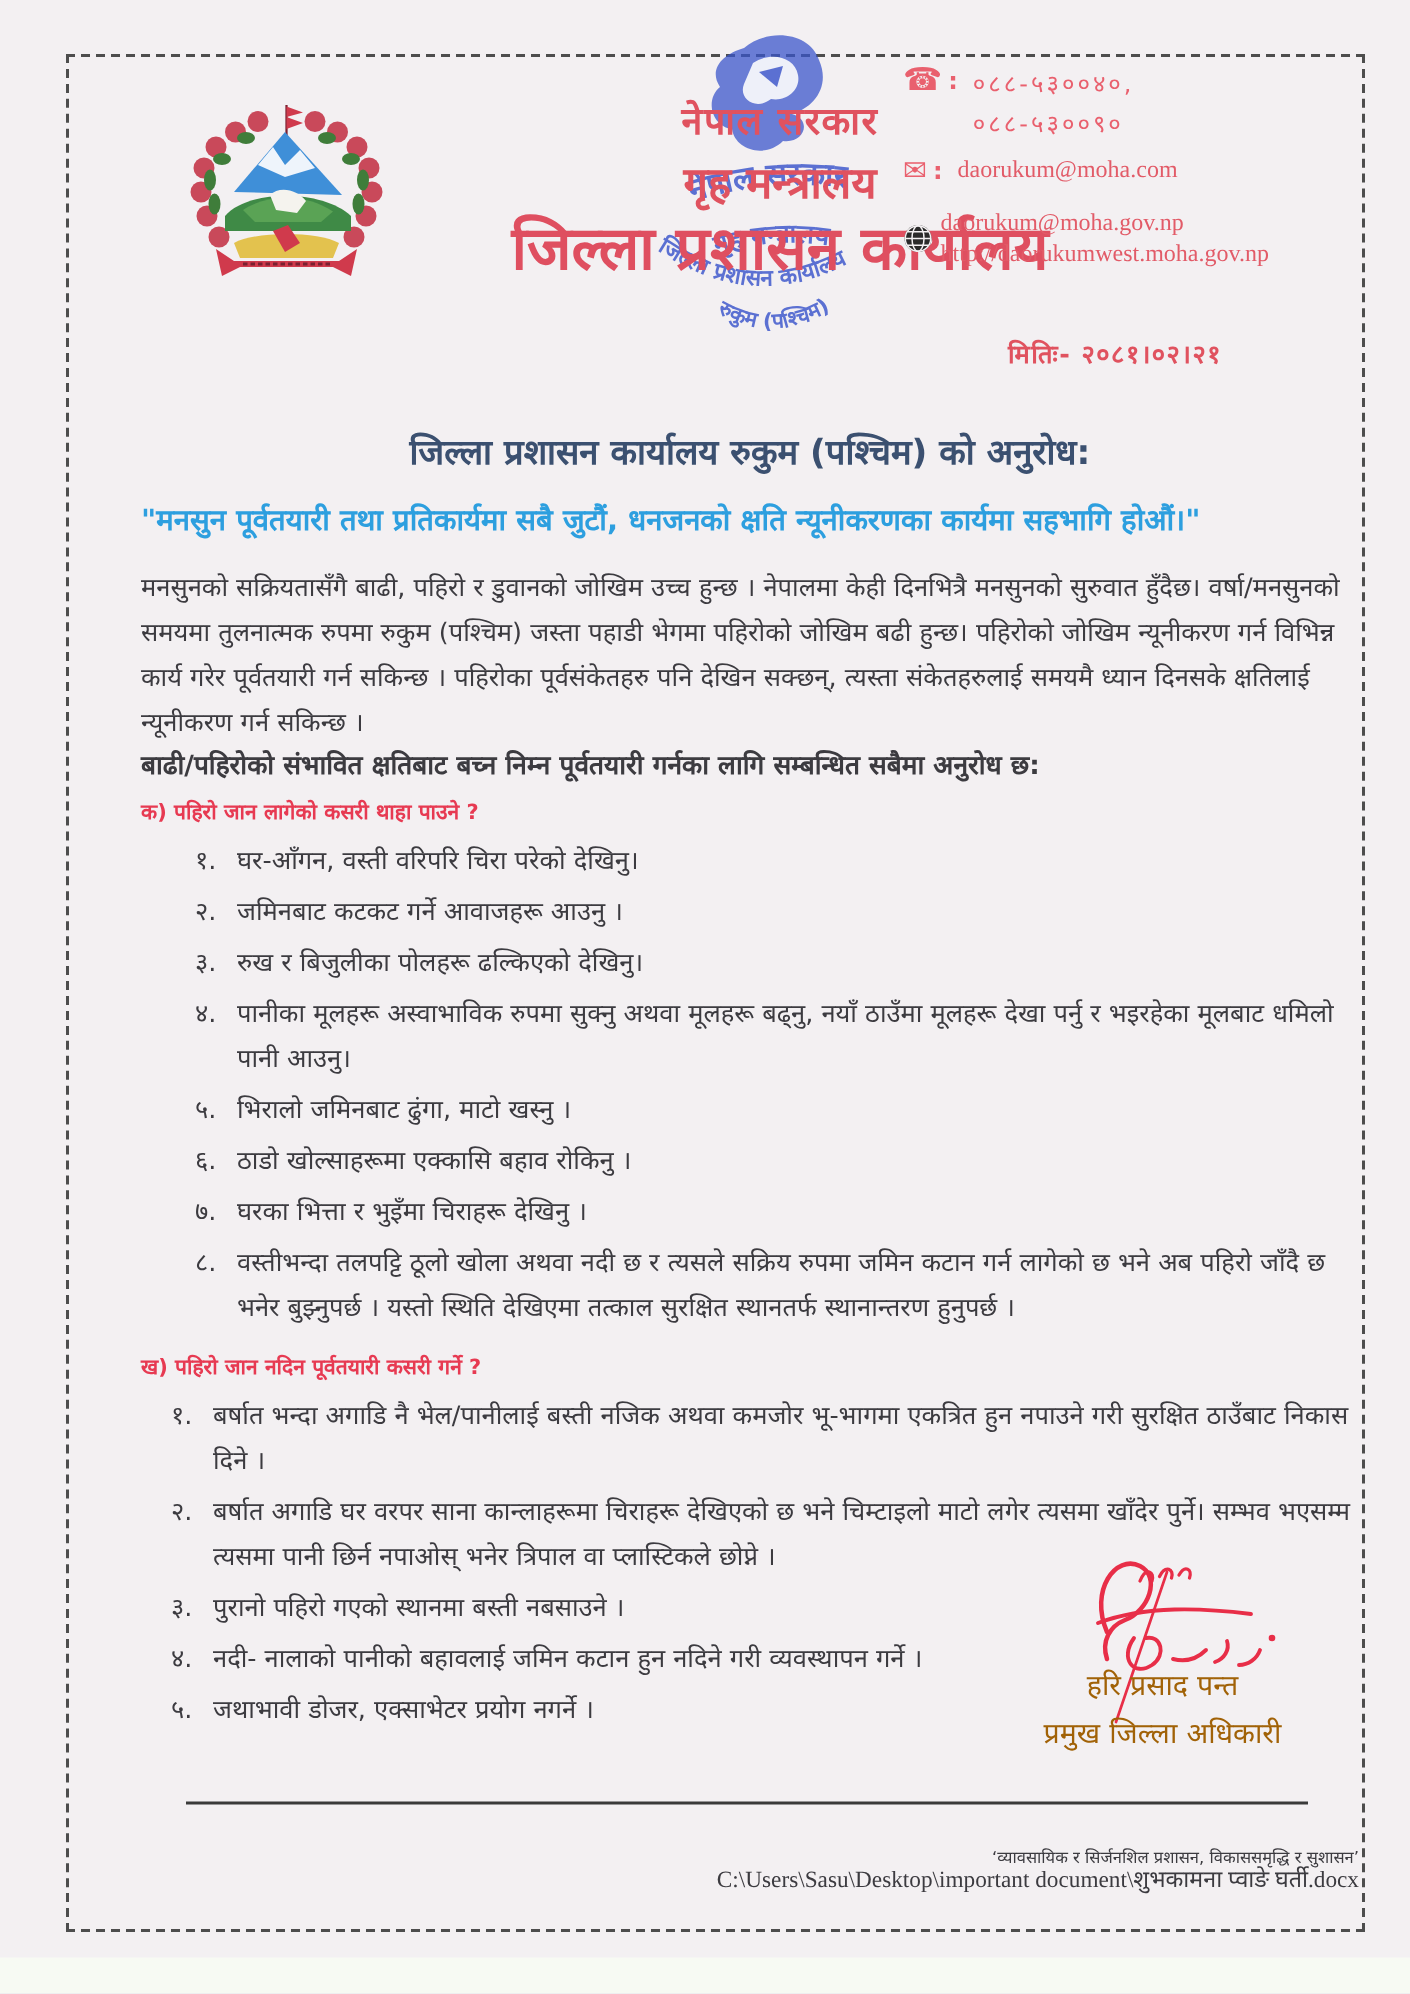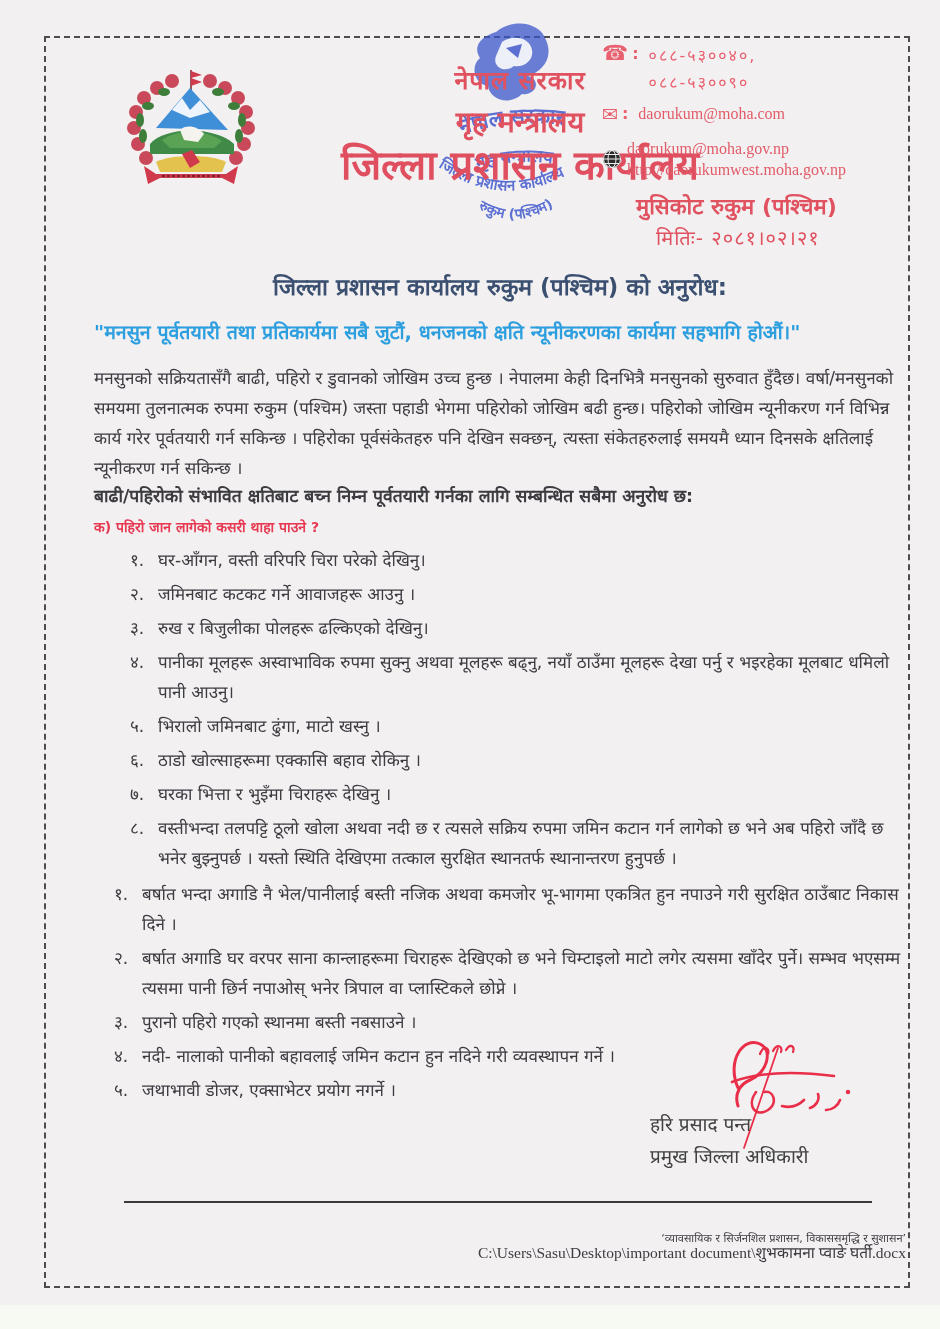--- a/index.html
+++ b/index.html
@@ -23,41 +23,41 @@
   .contact-row { display:flex; align-items:flex-start; line-height:24px; }
   .ph-icon { font-size:21px; line-height:22px; color:#e9606e; }
   .env-icon { font-size:19px; color:#e9606e; }
   .colon { margin:0 10px 0 4px; font-weight:bold; }
   .phone-nums { letter-spacing:2px; font-size:16px; line-height:27px; }
   .latin { font-family:"Liberation Serif","DejaVu Sans", serif; font-size:16px; color:#e25b68; }
   .web-group { display:flex; align-items:center; margin-top:12px; }
   .globe-svg { margin-right:5px; flex:0 0 auto; }
   .web-lines { display:flex; flex-direction:column; line-height:21px; }
   .location { position:absolute; left:636px; top:190px; color:#e0525f; font-size:22px; font-weight:bold; }
-  .dateline { position:absolute; left:656px; top:224px; color:#e0525f; font-size:20px; font-weight:normal; letter-spacing:1px; }
-
-  
-  .content { position:absolute; left:94px; top:270px; width:812px; color:#3c3b40; }
+  .dateline { position:absolute; left:672px; top:224px; color:#e0525f; font-size:17px; font-weight:bold; letter-spacing:1px; }
+
+  
+  .content { position:absolute; left:94px; top:284px; width:812px; color:#3c3b40; }
   .doc-title { text-align:center; color:#3b5070; font-size:23px; font-weight:bold; margin-bottom:16px; }
   .slogan { color:#2d9fdf; font-size:19.5px; font-weight:bold; margin-bottom:18px; }
   .intro { font-size:17px; line-height:30px; margin-bottom:0; }
   .request { font-size:17.5px; font-weight:bold; margin-bottom:10px; }
   .sec-head { color:#e73a52; font-size:14px; font-weight:bold; margin-bottom:9px; }
   .sec-head.b { margin-top:14px; }
   .num-list { margin-bottom:6px; }
   .num-list.a { padding-left:36px; }
   .num-list.b { padding-left:20px; }
   .num-item { display:flex; font-size:17px; line-height:30px; margin-bottom:4px; }
   .num-item .num { flex:0 0 28px; }
   .num-item .txt { flex:1; }
 
   
   .signature-scrawl { position:absolute; left:716px; top:1030px; }
-  .sign-block { position:absolute; left:650px; top:1108px; width:250px; 
-                color:#404040; font-size:19px; line-height:32px; }
+  .sign-block { position:absolute; left:650px; top:1108px; width:250px; text-align:center;
+                color:#a16207; font-size:19px; line-height:32px; }
 
   
   .footer-rule { position:absolute; left:124px; top:1201px; width:748px; border-top:2px solid #3a3a3a; }
   .footer-slogan { position:absolute; left:94px; top:1230px; width:812px; text-align:right;
                    color:#3c3b40; font-size:11px; }
   .footer-path { position:absolute; left:94px; top:1231px; width:812px; text-align:right;
                  color:#3c3b40; font-size:15.5px;
                  font-family:"Liberation Serif","DejaVu Sans", serif;margin-top:10px; }
 </style>
 </head>
@@ -167,21 +167,20 @@
           <line x1="3" y1="14.5" x2="17" y2="14.5"></line>
         </g>
       </svg>
       <span class="web-lines">
         <span class="latin">daorukum@moha.gov.np</span>
         <span class="latin">http://daorukumwest.moha.gov.np</span>
       </span>
     </div>
   </div>
 
-  <div class="location">मुसिकोट रुकुम (पश्चिम)</div>
   <div class="dateline">मितिः- २०८१।०२।२१</div>
 
   <div class="content">
     <div class="doc-title">जिल्ला प्रशासन कार्यालय रुकुम (पश्चिम) को अनुरोध:</div>
     <div class="slogan">"मनसुन पूर्वतयारी तथा प्रतिकार्यमा सबै जुटौं, धनजनको क्षति न्यूनीकरणका कार्यमा सहभागि होऔं।"</div>
     <div class="intro">मनसुनको सक्रियतासँगै बाढी, पहिरो र डुवानको जोखिम उच्च हुन्छ । नेपालमा केही दिनभित्रै मनसुनको सुरुवात हुँदैछ। वर्षा/मनसुनको समयमा तुलनात्मक रुपमा रुकुम (पश्चिम) जस्ता पहाडी भेगमा पहिरोको जोखिम बढी हुन्छ। पहिरोको जोखिम न्यूनीकरण गर्न विभिन्न कार्य गरेर पूर्वतयारी गर्न सकिन्छ । पहिरोका पूर्वसंकेतहरु पनि देखिन सक्छन्, त्यस्ता संकेतहरुलाई समयमै ध्यान दिनसके क्षतिलाई न्यूनीकरण गर्न सकिन्छ ।</div>
     <div class="request">बाढी/पहिरोको संभावित क्षतिबाट बच्न निम्न पूर्वतयारी गर्नका लागि सम्बन्धित सबैमा अनुरोध छ:</div>
 
     <div class="sec-head">क) पहिरो जान लागेको कसरी थाहा पाउने ?</div>
     <div class="num-list a">
@@ -212,20 +211,21 @@
       <div class="num-item">
         <span class="num">७.</span>
         <span class="txt">घरका भित्ता र भुइँमा चिराहरू देखिनु ।</span>
       </div>
       <div class="num-item">
         <span class="num">८.</span>
         <span class="txt">वस्तीभन्दा तलपट्टि ठूलो खोला अथवा नदी छ र त्यसले सक्रिय रुपमा जमिन कटान गर्न लागेको छ भने अब पहिरो जाँदै छ भनेर बुझ्नुपर्छ । यस्तो स्थिति देखिएमा तत्काल सुरक्षित स्थानतर्फ स्थानान्तरण हुनुपर्छ ।</span>
       </div>
     </div>
 
+    <div class="sec-head b">ख) पहिरो जान नदिन पूर्वतयारी कसरी गर्ने ?</div>
     <div class="num-list b">
       <div class="num-item">
         <span class="num">१.</span>
         <span class="txt">बर्षात भन्दा अगाडि नै भेल/पानीलाई बस्ती नजिक अथवा कमजोर भू-भागमा एकत्रित हुन नपाउने गरी सुरक्षित ठाउँबाट निकास दिने ।</span>
       </div>
       <div class="num-item">
         <span class="num">२.</span>
         <span class="txt">बर्षात अगाडि घर वरपर साना कान्लाहरूमा चिराहरू देखिएको छ भने चिम्टाइलो माटो लगेर त्यसमा खाँदेर पुर्ने। सम्भव भएसम्म त्यसमा पानी छिर्न नपाओस् भनेर त्रिपाल वा प्लास्टिकले छोप्ने ।</span>
       </div>
       <div class="num-item">

